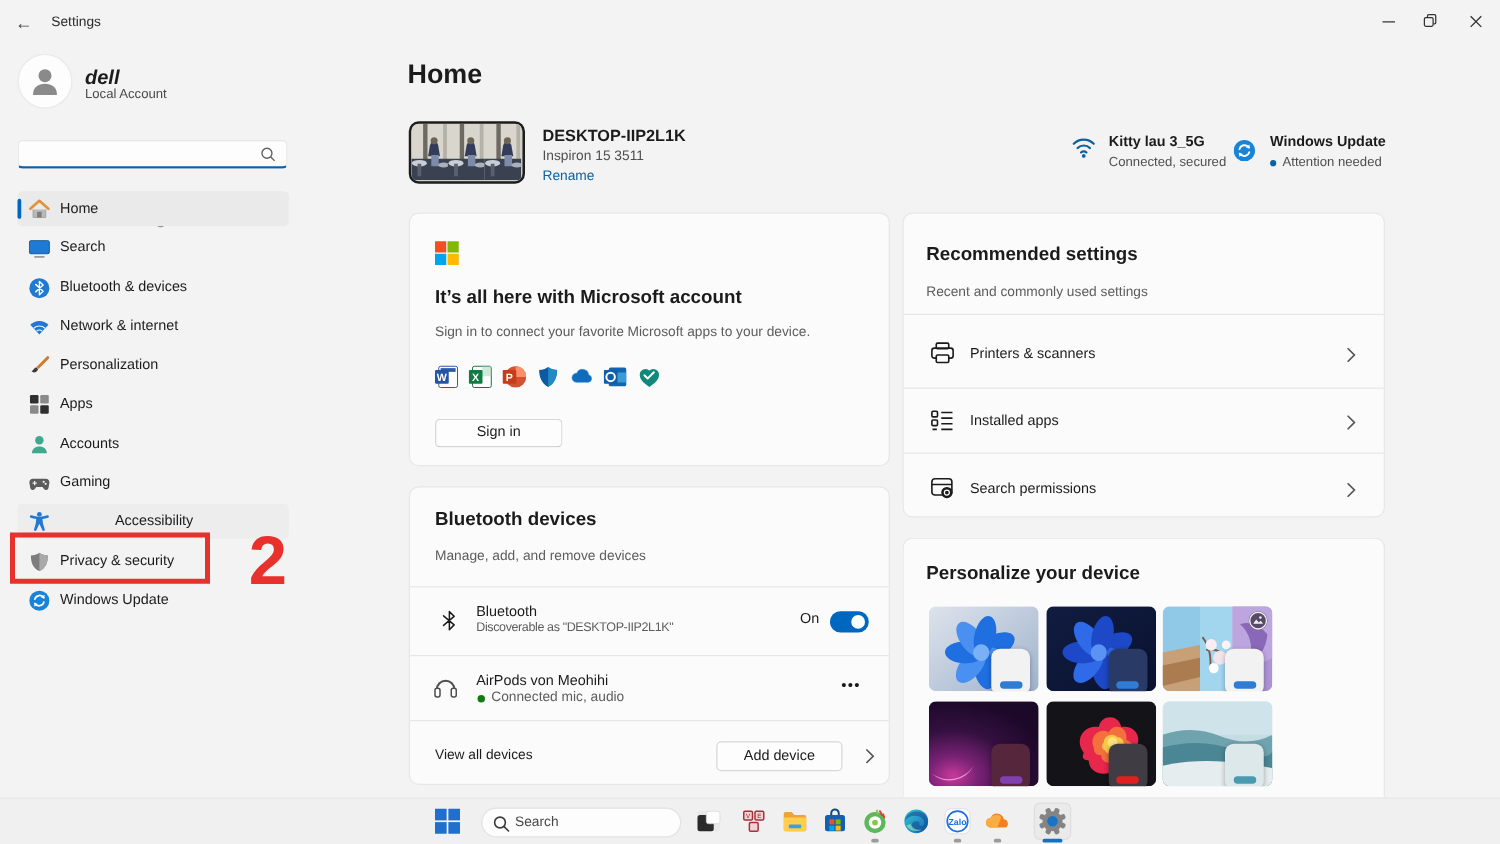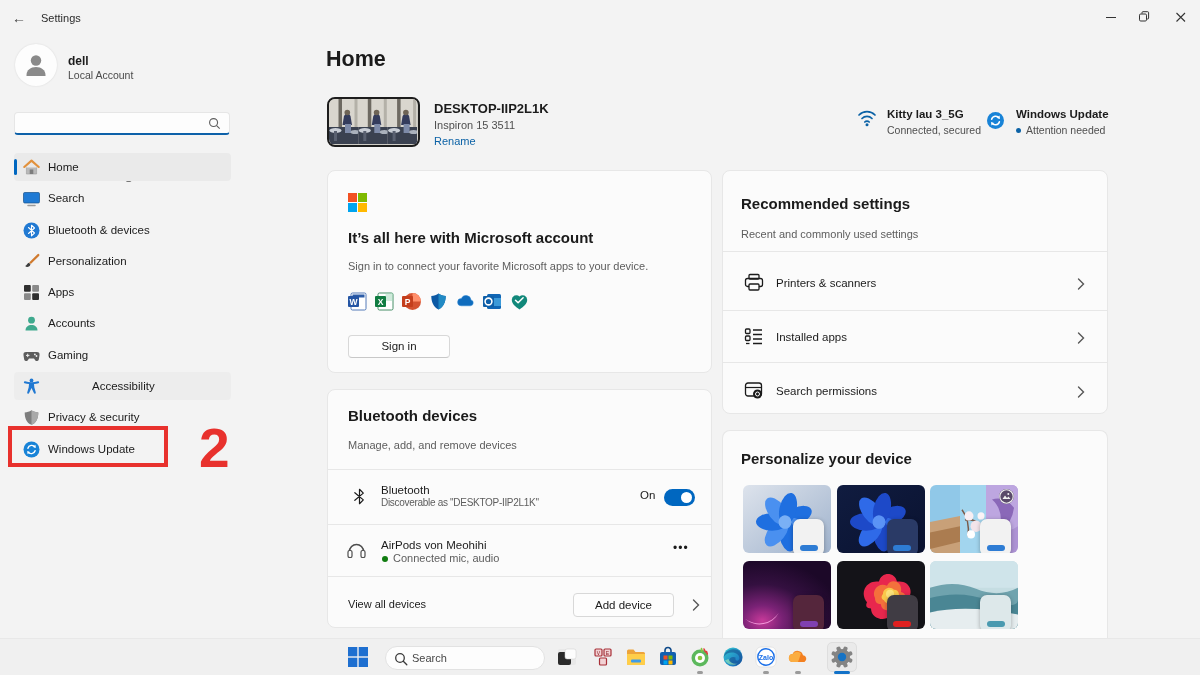--- a/index.html
+++ b/index.html
@@ -8,21 +8,21 @@
   .abs { position:absolute; }
 
   
   .back { left:12px; top:10px; font-size:14px; color:#444; }
   .tb-title { left:41px; top:12px; font-size:11px; color:#2b2b2b; }
   .winbtn { top:9px; width:16px; height:16px; color:#333; }
 
   
   .avatar { left:15px; top:44px; width:42px; height:42px; border-radius:50%; background:#fdfdfd; box-shadow:0 0 2px rgba(0,0,0,.12); }
   .avatar svg { position:absolute; left:7px; top:7px; }
-  .acct-name { left:68px; top:54px; font-size:12px; font-weight:bold; }
+  .acct-name { left:68px; top:54px; font-size:16px; font-weight:bold;font-style:italic; }
   .acct-sub { left:68px; top:69px; font-size:10.5px; color:#4a4a4a; }
   .search { left:14px; top:112px; width:216px; height:23px; background:#fdfdfd; border:1px solid #e6e6e6; border-bottom:2px solid #0d61a9; border-radius:4px; }
   .search .ph { position:absolute; left:22px; top:4px; font-size:16px; color:#767676;margin-top:48px; }
   .search svg { position:absolute; right:8px; top:4px; }
 
   .nav { left:14px; top:153px; width:217px; }
   .nav-item { position:relative; height:28px; margin-bottom:3.3px; border-radius:4px; display:flex; align-items:center; }
   .nav-item.sel { background:#eaeaea; }
   .nav-item.hl { background:#ededed;gap:44px; }
   .nav-item.sel::before { content:""; position:absolute; left:0px; top:6px; width:3px; height:16px; border-radius:2px; background:#0067c0; }
@@ -134,20 +134,29 @@
           <path d="M5 15.5 h7" stroke="#9a9a9a" stroke-width="1.5" stroke-linecap="round"></path>
         </svg></span>
       <span class="nav-txt">Search</span>
     </div>
     <div class="nav-item">
       <span class="nav-ico"><svg width="17" height="17" viewBox="0 0 17 17">
           <circle cx="8.5" cy="8.5" r="8" fill="#2179d2"></circle>
           <path d="M5.5 5.5 11.5 11 8.5 13.8 8.5 3.2 11.5 6 5.5 11.5" fill="none" stroke="#fff" stroke-width="1.1" stroke-linejoin="round" stroke-linecap="round"></path>
         </svg></span>
       <span class="nav-txt">Bluetooth &amp; devices</span>
+    </div>
+    <div class="nav-item">
+      <span class="nav-ico"><svg width="17" height="17" viewBox="0 0 17 17">
+          <path d="M1.2 6.8 a10.3 10.3 0 0 1 14.6 0 L8.5 14.5 z" fill="#2179d2"></path>
+          <path d="M1.2 6.8 a10.3 10.3 0 0 1 14.6 0" fill="none" stroke="#fff" stroke-width="0.001"></path>
+          <path d="M4 9.6 a6.4 6.4 0 0 1 9 0" fill="none" stroke="#f3f3f3" stroke-width="0.9"></path>
+          <path d="M6.3 11.9 a3.1 3.1 0 0 1 4.4 0" fill="none" stroke="#f3f3f3" stroke-width="0.9"></path>
+        </svg></span>
+      <span class="nav-txt">Network &amp; internet</span>
     </div>
     <div class="nav-item">
       <span class="nav-ico"><svg width="17" height="17" viewBox="0 0 17 17">
           <path d="M14.5 1.2 L6.2 9.5 l1.6 1.6 L16 2.9 a1.1 1.1 0 0 0-1.5-1.7z" fill="#d07a2e"></path>
           <path d="M6 9.8 c-1.8 .3-2 2.6-3.8 3.2 1.2 1.5 4 1.3 5.3-1.6z" fill="#3b3b3b"></path>
         </svg></span>
       <span class="nav-txt">Personalization</span>
     </div>
     <div class="nav-item">
       <span class="nav-ico"><svg width="17" height="17" viewBox="0 0 17 17">

